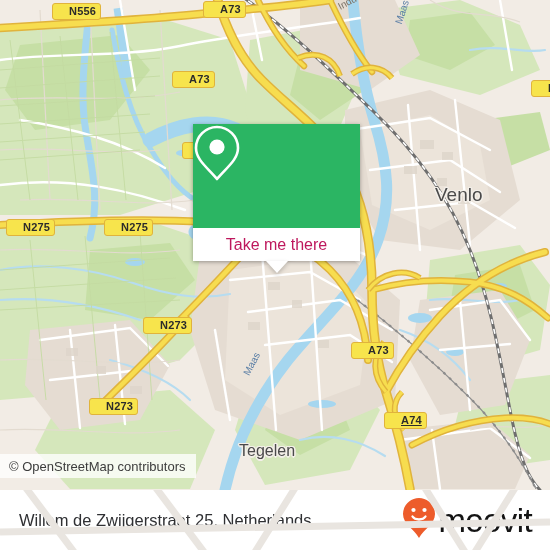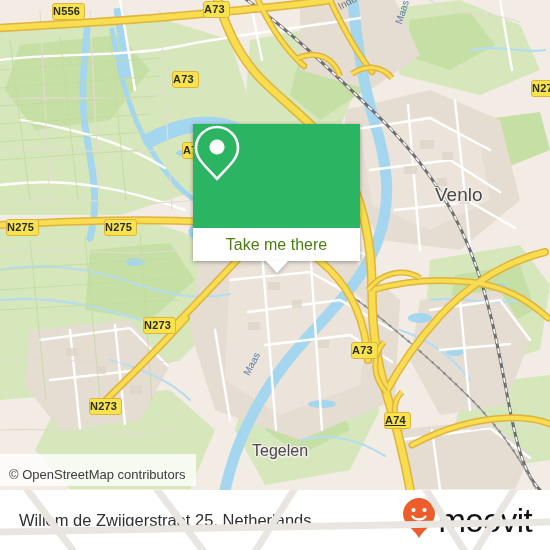--- a/index.html
+++ b/index.html
@@ -28,21 +28,21 @@
   
   .shield {
     position: absolute;
     background: #f7e44c;
     border: 1.6px solid #e0b33c;
     border-radius: 3px;
     color: #2b2b2b;
     font-size: 11px;
     font-weight: bold;
     letter-spacing: .2px;
-    padding: 1px 4px 2px 0;
+    padding: 1px 4px 2px 16px;
     line-height: 12px;
     white-space: nowrap;
     font-family: "Liberation Sans", sans-serif;
     box-sizing: border-box;
   }
 
   
   .place {
     position: absolute;
     color: #4a4a4a;
@@ -89,21 +89,21 @@
   }
   .popup-body {
     height: 33px;
     background: #ffffff;
     display: flex;
     align-items: center;
     justify-content: center;
     cursor: pointer;
   }
   .popup-body span {
-    color: #4d7c0f;
+    color: #be185d;
     font-size: 16px;
     font-family: "Liberation Sans", sans-serif;
   }
   .popup-tail {
     position: absolute;
     left: 50%;
     top: 137px;
     margin-left: -11px;
     width: 0; height: 0;
     border-left: 11px solid transparent;
@@ -113,21 +113,21 @@
   }
 
   
   .attrib {
     position: absolute;
     left: 0; top: 454px;
     height: 24px;
     background: rgba(255,255,255,.78);
     display: flex;
     align-items: center;
-    padding: 8px 10px 0 9px;
+    padding: 0 10px 0 9px;
     z-index: 50;
   }
   .attrib span {
     color: #3c3c3c;
     font-size: 13px;
     font-family: "Liberation Sans", sans-serif;
     white-space: nowrap;
   }
 
   
@@ -396,21 +396,21 @@
     <div class="shield" style="left:531px; top:80px;">N27</div>
     <div class="shield" style="left:182px; top:142px;">A73</div>
     <div class="shield" style="left:6px;   top:219px;">N275</div>
     <div class="shield" style="left:104px; top:219px;">N275</div>
     <div class="shield" style="left:143px; top:317px;">N273</div>
     <div class="shield" style="left:351px; top:342px;">A73</div>
     <div class="shield" style="left:89px;  top:398px;">N273</div>
     <div class="shield" style="left:384px; top:412px;text-decoration:underline;">A74</div>
 
     <div class="place" style="left:435px; top:172px;">Venlo</div>
-    <div class="place small" style="left:252px; top:430px;">Tegelen</div>
+    <div class="place small" style="left:239px; top:430px;">Tegelen</div>
 
     <div class="waterlabel" style="left:393px; top:22px;  transform:rotate(-72deg); transform-origin:left top;">Maas</div>
     <div class="waterlabel" style="left:241px; top:372px; transform:rotate(-62deg); transform-origin:left top;">Maas</div>
 
     <div class="arealabel" style="left:336px; top:2px; transform:rotate(-28deg); transform-origin:left top;">Industr</div>
 
     <div class="popup">
       <div class="popup-head">
         <span>
           <svg width="48" height="58" viewBox="0 0 48 58" aria-hidden="true">

